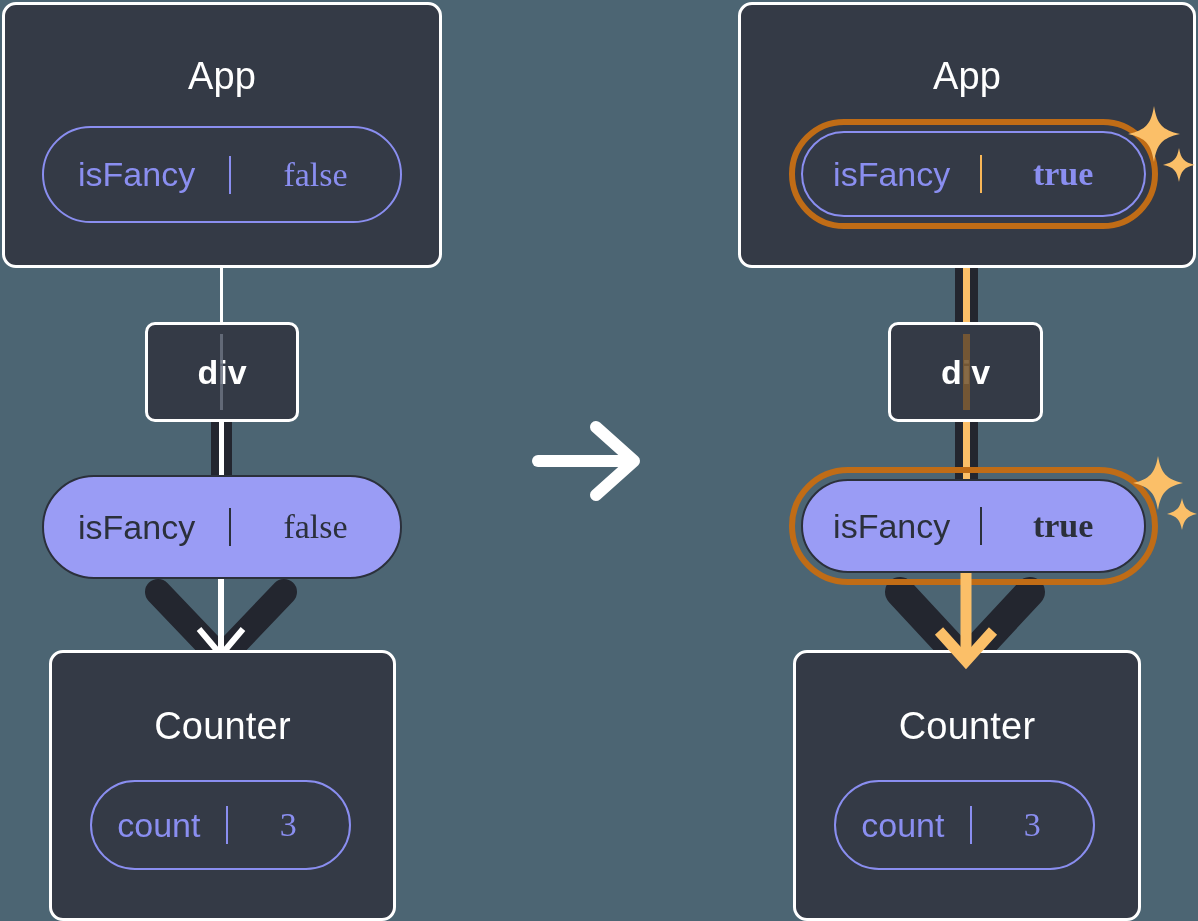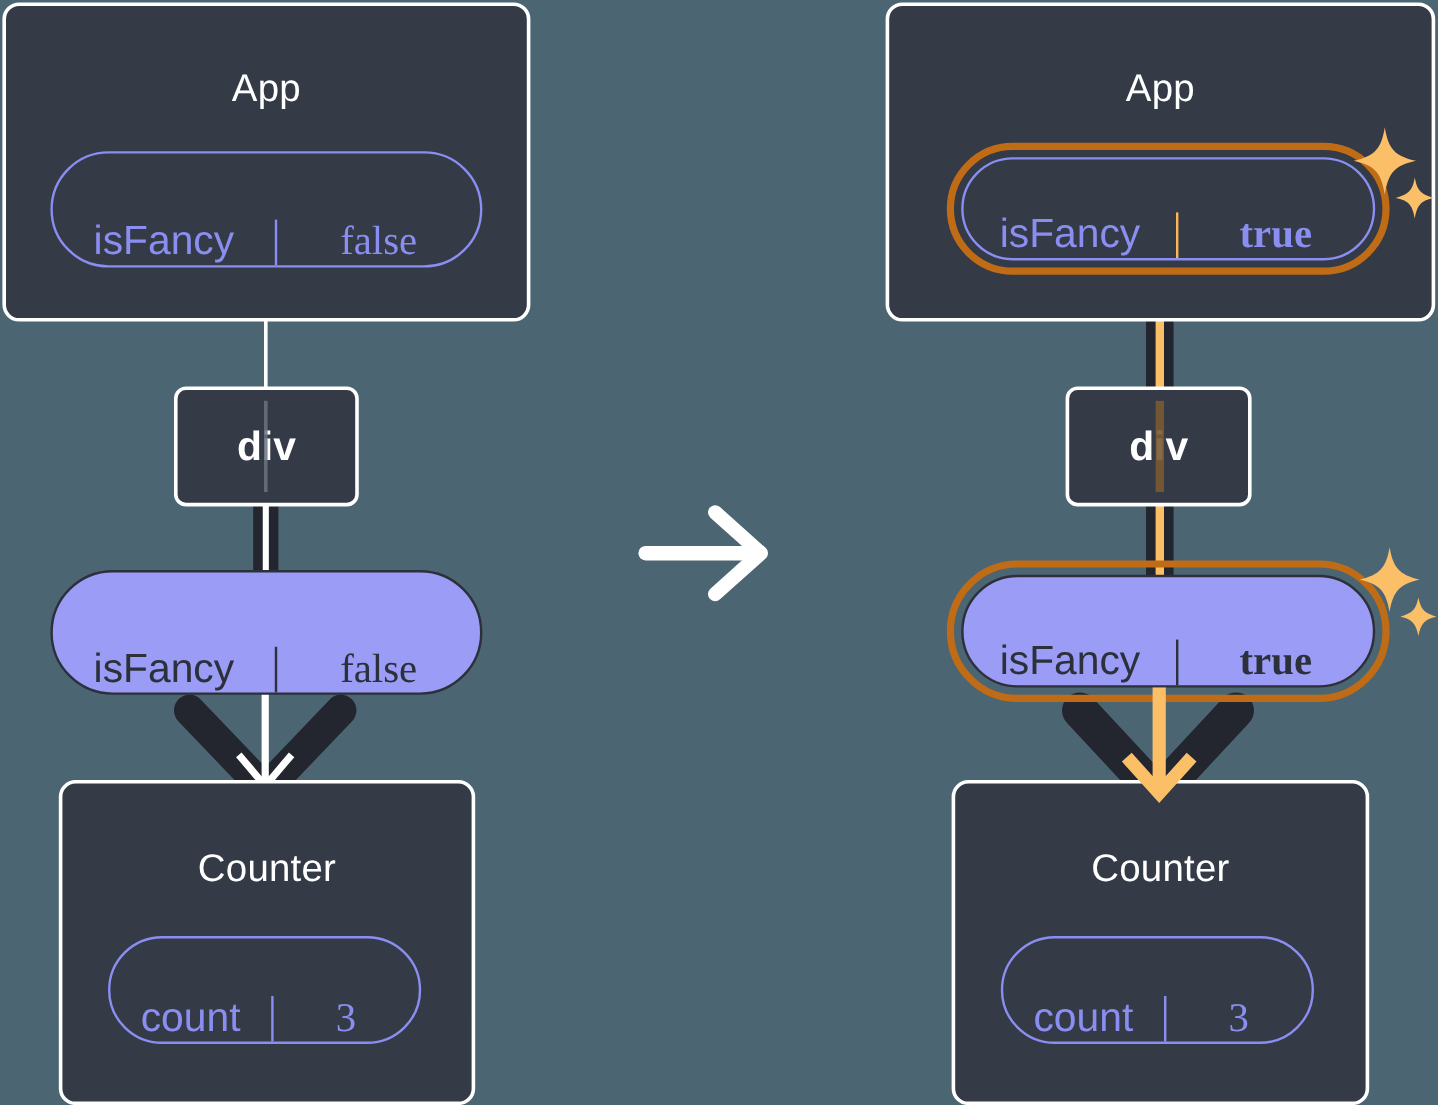--- a/index.html
+++ b/index.html
@@ -27,21 +27,21 @@
     border-radius: 14px;
     box-sizing: border-box;
     z-index: 6;
   }
   .comp-title {
     position: absolute;
     left: 0;
     right: 0;
     text-align: center;
     color: #ffffff;
-    font-size: 32px;
+    font-size: 38px;
     font-weight: 400;
     letter-spacing: 0.2px;
   }
 
   
   .div-box {
     position: absolute;
     background: #343a46;
     border: 3px solid #ffffff;
     border-radius: 10px;
@@ -53,21 +53,21 @@
     font-size: 34px;
     font-weight: 700;
     z-index: 6;
   }
 
   
   .pill {
     position: absolute;
     box-sizing: border-box;
     display: flex;
-    align-items: flex-end;
+    align-items: center;
     border-radius: 999px;
     z-index: 8;
   }
   .pill .cell {
     display: flex;
     align-items: center;
     justify-content: center;
     box-sizing: border-box;
   }
   .pill .cell.name { flex: 0 0 52%; }

